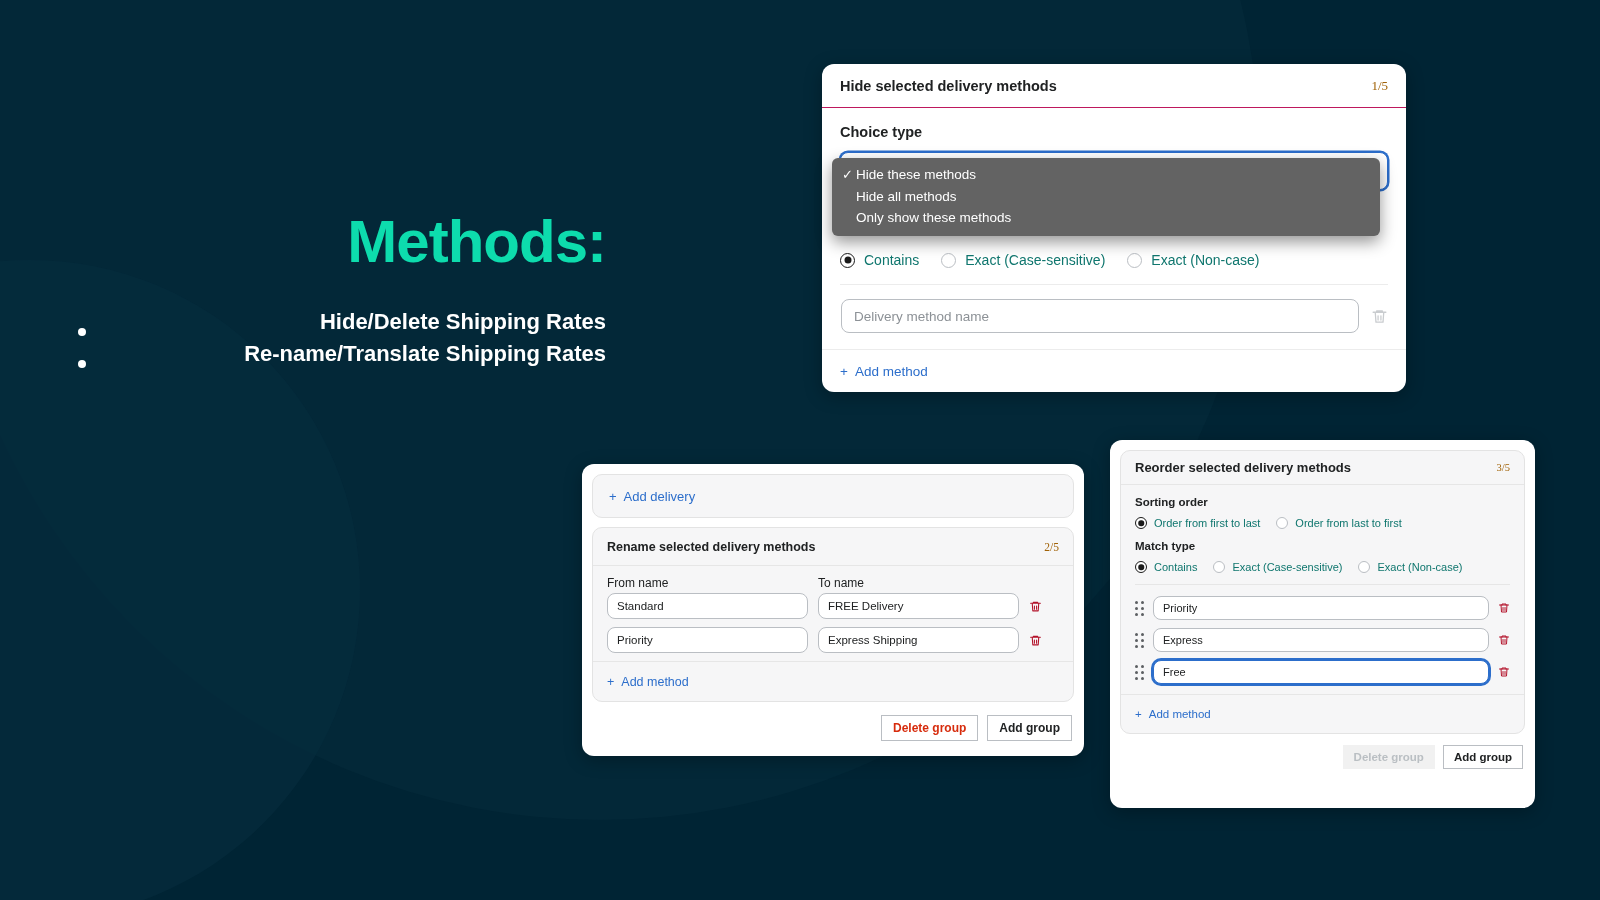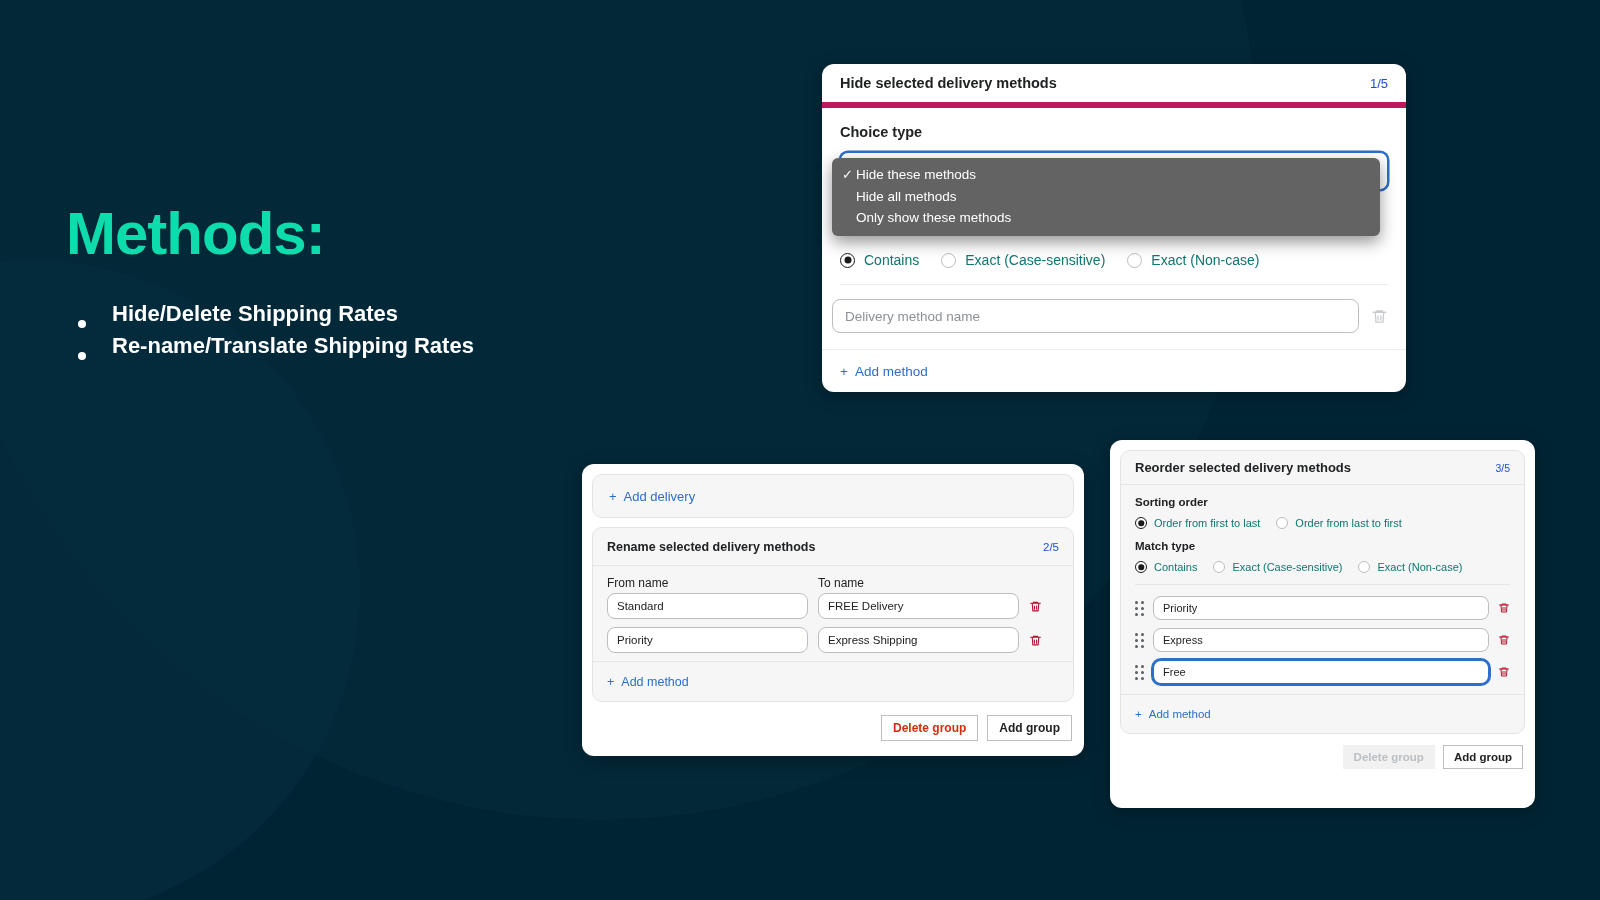--- a/index.html
+++ b/index.html
@@ -27,23 +27,24 @@
     left: -300px; top: 260px;
     width: 660px; height: 660px;
     border-radius: 50%;
     background: #052c3d;
     opacity: .7;
   }
 
   
   .left-col {
     position: absolute;
-    left: 66px; top: 202px;
+    left: 66px; top: 210px;
     width: 540px;
     z-index: 5;
+    text-align: right;
   }
   .headline {
     color: #0ddcad;
     font-size: 60px;
     font-weight: 700;
     letter-spacing: -1px;
     line-height: 1.05;
     margin-bottom: 34px;
   }
   .bullets {
@@ -84,21 +85,22 @@
     display: flex;
     align-items: center;
     justify-content: space-between;
     border-bottom: 1px solid #e6e6e6;
   }
   .panel-title {
     font-weight: 700;
     color: #202223;
   }
   .panel-count {
-    color: #1d4ed8;
+    color: #a16207;
+    font-family: Liberation Serif, serif;
   }
   .sec-label {
     font-weight: 700;
     color: #202223;
   }
 
   
   .radio-row { display: flex; align-items: center; }
   .radio-item {
     display: flex; align-items: center;
@@ -172,21 +174,21 @@
 
   .grip { flex: none; display: grid; grid-template-columns: 1fr 1fr; gap: 3px; }
   .grip i { width: 3px; height: 3px; border-radius: 50%; background: #5c5f62; display: block; }
 
   
   #card1 { left: 822px; top: 64px; width: 584px; height: 328px; }
   #card1 .c1-head {
     height: 44px;
     display: flex; align-items: center; justify-content: space-between;
     padding: 0 18px;
-    border-bottom: 6px solid #be185d;
+    border-bottom: 1px solid #be185d;
   }
   #card1 .c1-head .panel-title { font-size: 14.5px; }
   #card1 .c1-head .panel-count { font-size: 13px; }
   #card1 .c1-body { padding: 16px 18px 0 18px; }
   #card1 .choice-label { font-size: 14.5px; margin-bottom: 12px; }
   #card1 .select-box {
     height: 38px;
     border: 1px solid #2c6ecb;
     box-shadow: 0 0 0 1.5px #2c6ecb;
     border-radius: 8px;
@@ -222,21 +224,21 @@
   }
   #dropdown .opt .tick { width: 14px; display: inline-block; font-size: 13px; }
   #card1 .match-row { margin-top: 62px; padding: 0 18px; }
   #card1 .radio-row { gap: 22px; }
   #card1 .radio-item { font-size: 14px; gap: 9px; }
   #card1 .radio { width: 15px; height: 15px; }
   #card1 .radio.on::after { width: 7px; height: 7px; }
   #card1 .divider { height: 1px; background: #ececec; margin: 16px 0 0 0; }
   #card1 .method-row {
     display: flex; align-items: center; gap: 12px;
-    padding: 14px 18px 0 10px;
+    padding: 14px 18px 0 19px;
   }
   #card1 .tinput { flex: 1; height: 34px; padding: 0 12px; font-size: 13.5px; }
   #card1 .divider2 { height: 1px; background: #ececec; margin-top: 16px; }
   #card1 .addrow { padding: 12px 18px; }
   #card1 .link-btn { font-size: 13.5px; }
 
   
   #card2 { left: 582px; top: 464px; width: 502px; height: 292px; padding: 10px; }
   #card2 .cond-panel { height: 44px; display: flex; align-items: center; padding: 0 16px; }
   #card2 .cond-panel .link-btn { font-size: 13px; }

